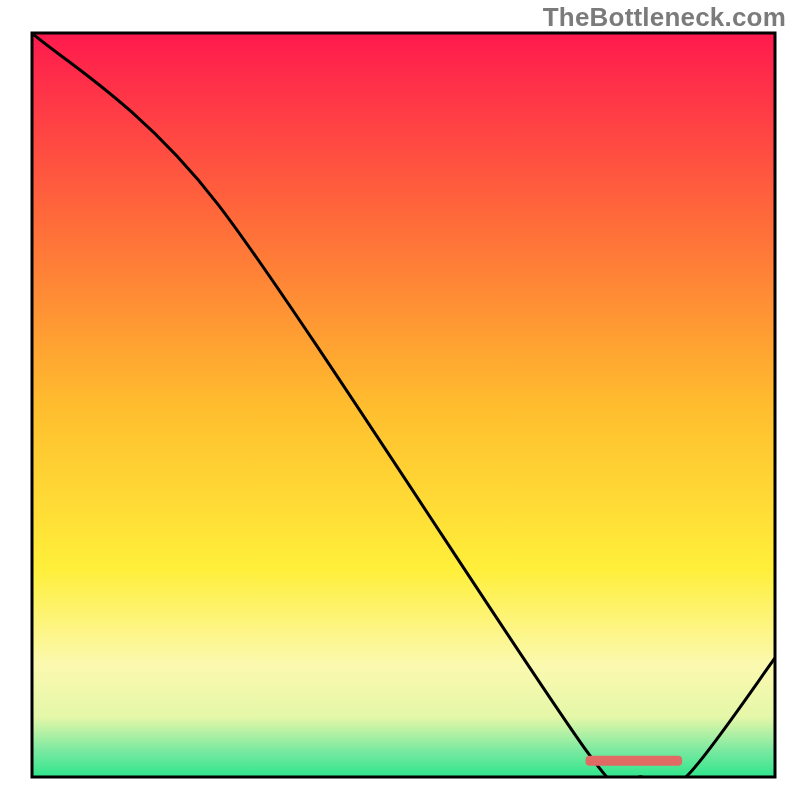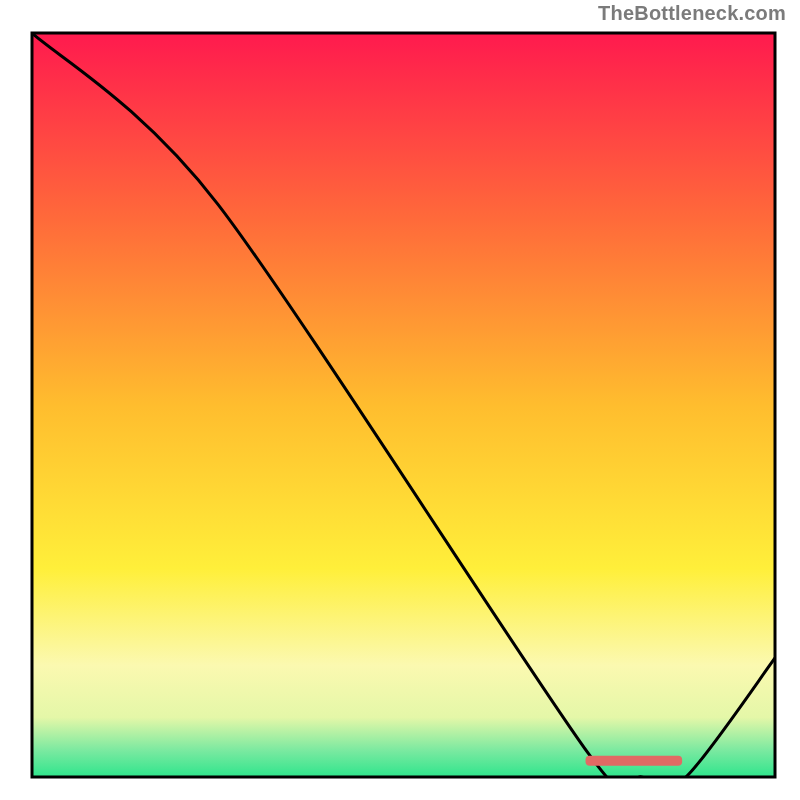--- a/index.html
+++ b/index.html
@@ -13,21 +13,21 @@
   }
   .stage {
     position: relative;
     width: 800px;
     height: 800px;
   }
   .watermark {
     position: absolute;
     top: 2px;
     right: 14px;
-    font-size: 20px;
+    font-size: 26px;
     font-weight: 600;
     color: #7b7b7b;
     letter-spacing: 0.2px;
     user-select: none;
   }
   svg {
     display: block;
   }
 </style>
 </head>

